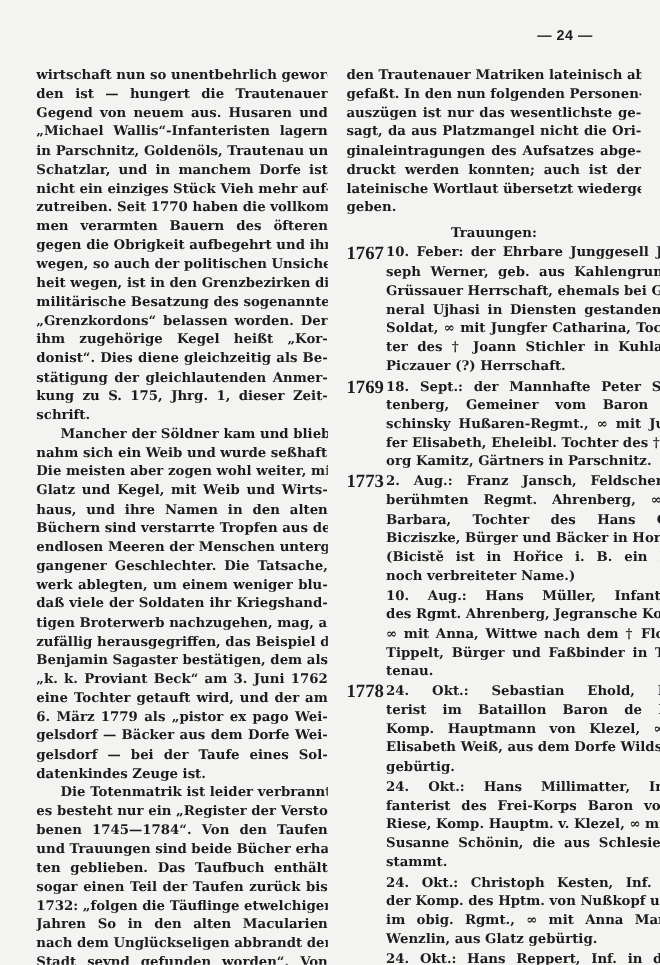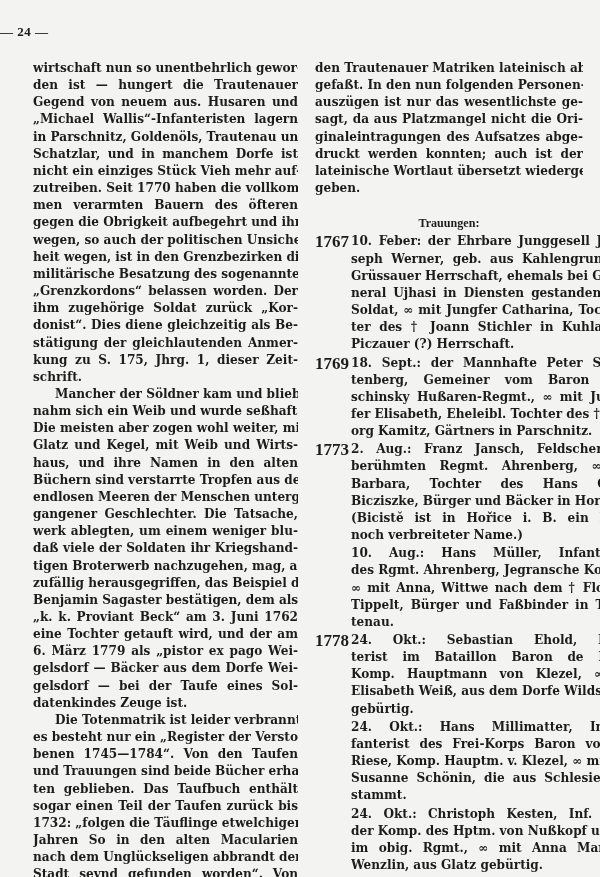--- a/index.html
+++ b/index.html
@@ -13,22 +13,22 @@
       position: relative;
       overflow: hidden;
       font-family: "DejaVu Serif", serif;
       color: #1c1c1c;
     }
     .page-number {
       position: absolute;
       top: 24px;
       left: 0;
       width: 539px;
-      text-align: left;
-      font-family: Liberation Serif, serif;
+      text-align: right;
+      font-family: Liberation Sans, sans-serif;
       font-weight: bold;
       font-size: 13px;
       letter-spacing: 0.5px;
     }
     .col {
       position: absolute;
       top: 60px;
       font-size: 12.1px;
       line-height: 17.15px;
       font-weight: bold;
@@ -53,23 +53,22 @@
     .line.last {
       text-align-last: left;
     }
     .indent {
       padding-left: 22px;
     }
     .section-heading {
       display: block;
       text-align: center;
       font-weight: bold;
-      margin-top: 18px;
+      margin-top: 6px;
       margin-bottom: 1px;
-      font-family: Liberation Serif, serif;
     }
     .entry {
       display: grid;
       grid-template-columns: 36px 1fr;
       column-gap: 0px;
       margin-bottom: 1px;
     }
     .entry-year {
       font-weight: bold;
       font-family: "Liberation Serif", serif;
@@ -97,21 +96,21 @@
         <span class="line">in Parschnitz, Goldenöls, Trautenau und</span>
         <span class="line">Schatzlar, und in manchem Dorfe ist</span>
         <span class="line">nicht ein einziges Stück Vieh mehr auf-</span>
         <span class="line">zutreiben. Seit 1770 haben die vollkom-</span>
         <span class="line">men verarmten Bauern des öfteren</span>
         <span class="line">gegen die Obrigkeit aufbegehrt und ihret-</span>
         <span class="line">wegen, so auch der politischen Unsicher-</span>
         <span class="line">heit wegen, ist in den Grenzbezirken die</span>
         <span class="line">militärische Besatzung des sogenannten</span>
         <span class="line">„Grenzkordons“ belassen worden. Der</span>
-        <span class="line">ihm zugehörige Soldat zurück „Kor-</span>
+        <span class="line">ihm zugehörige Kegel heißt „Kor-</span>
         <span class="line">donist“. Dies diene gleichzeitig als Be-</span>
         <span class="line">stätigung der gleichlautenden Anmer-</span>
         <span class="line">kung zu S. 175, Jhrg. 1, dieser Zeit-</span>
         <span class="line last">schrift.</span>
       </div>
       <div>
         <span class="line indent">Mancher der Söldner kam und blieb,</span>
         <span class="line">nahm sich ein Weib und wurde seßhaft.</span>
         <span class="line">Die meisten aber zogen wohl weiter, mit</span>
         <span class="line">Glatz und Kegel, mit Weib und Wirts-</span>

